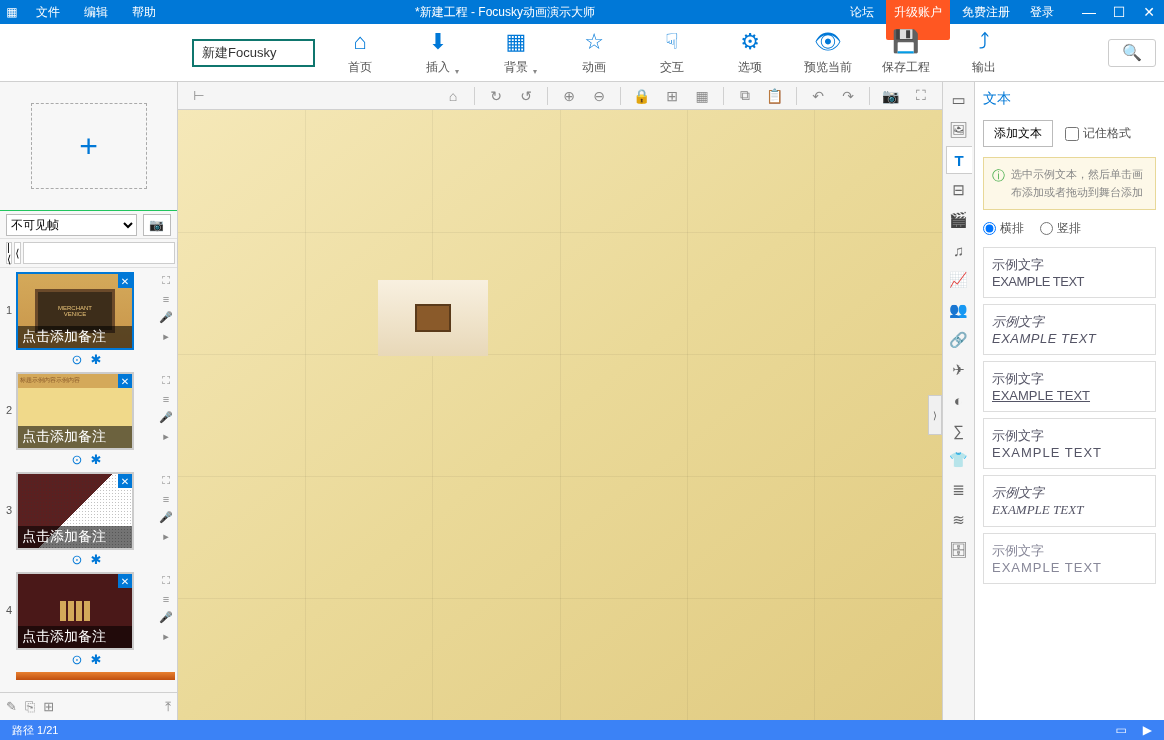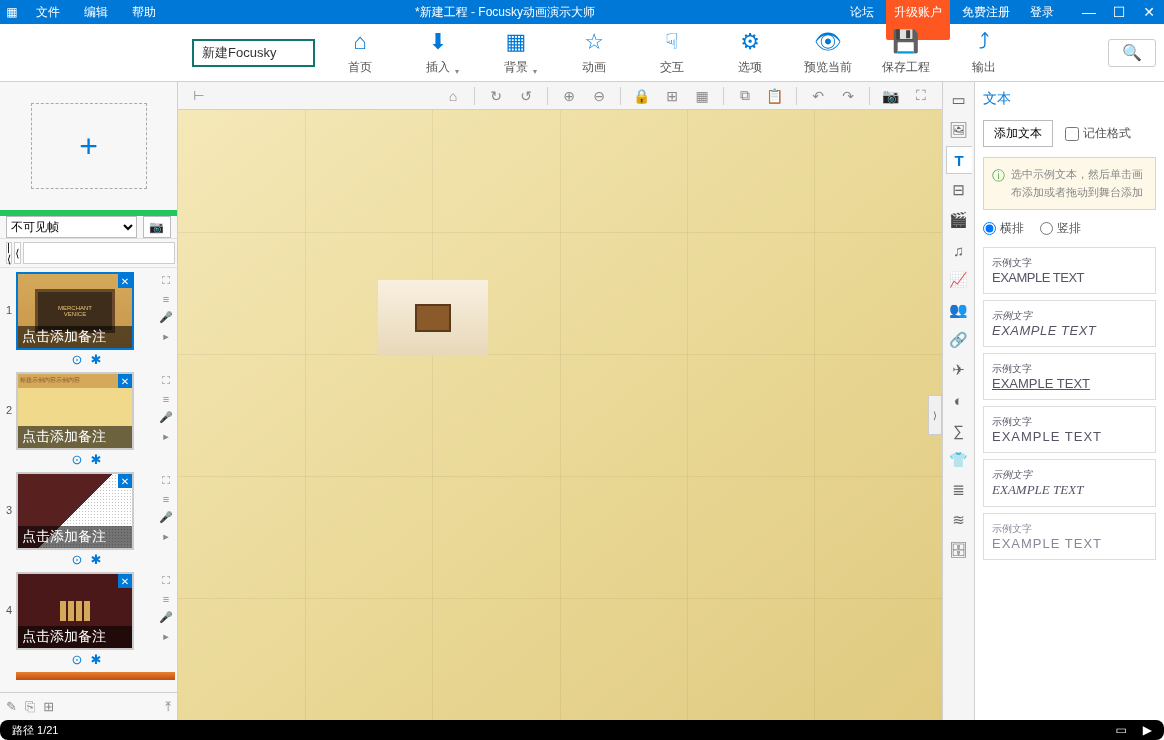--- a/index.html
+++ b/index.html
@@ -22,21 +22,21 @@
 .toolbar-btn .icon { font-size: 22px; }
 .toolbar-btn .label { color: #555; }
 .toolbar-btn .dd { position: absolute; bottom: 6px; right: 18px; font-size: 8px; color: #888; }
 .toolbar-search { margin-left: auto; width: 48px; height: 28px; border: 1px solid #ccc; border-radius: 3px; display: flex; align-items: center; justify-content: center; color: #888; }
 
 .main { display: flex; height: 638px; }
 
 .left-panel { width: 178px; border-right: 1px solid #d0d0d0; display: flex; flex-direction: column; background: #f7f7f7; }
 .add-slide-area { height: 128px; display: flex; align-items: center; justify-content: center; }
 .add-slide-box { width: 116px; height: 86px; border: 1.5px dashed #aaa; display: flex; align-items: center; justify-content: center; color: #0078d7; font-size: 32px; font-weight: 300; cursor: pointer; }
-.left-row1 { height: 28px; display: flex; align-items: center; padding: 0 6px; gap: 6px; border-top: 6px solid #22c55e; }
+.left-row1 { height: 28px; display: flex; align-items: center; padding: 0 6px; gap: 6px; border-top: 1px solid #22c55e; }
 .left-row1 select { flex: 1; height: 22px; border: 1px solid #bbb; font-size: 12px; background: #fff; }
 .left-row1 .cam-btn { width: 28px; height: 22px; border: 1px solid #bbb; background: #fff; display: flex; align-items: center; justify-content: center; font-size: 12px; cursor: pointer; }
 .left-row2 { height: 30px; display: flex; align-items: center; padding: 0 6px; gap: 2px; border-top: 1px solid #e0e0e0; border-bottom: 1px solid #e0e0e0; }
 .left-row2 .nav-btn { width: 24px; height: 22px; border: 1px solid #ccc; background: #fff; display: flex; align-items: center; justify-content: center; font-size: 11px; cursor: pointer; }
 .left-row2 input { flex: 1; height: 22px; border: 1px solid #ccc; padding: 0 4px; font-size: 11px; }
 .slide-list { flex: 1; overflow-y: auto; padding: 4px 2px; }
 .slide-item { display: flex; align-items: flex-start; margin-bottom: 4px; }
 .slide-num { width: 14px; font-size: 11px; color: #555; text-align: center; padding-top: 32px; }
 .slide-body { flex: 1; }
 .slide-thumb { width: 118px; height: 78px; border: 2px solid #0078d7; position: relative; overflow: hidden; }
@@ -82,35 +82,35 @@
 .rp-add-btn { border: 1px solid #bbb; background: #fff; padding: 4px 10px; font-size: 12px; cursor: pointer; }
 .rp-checkbox { display: flex; align-items: center; gap: 4px; font-size: 12px; color: #555; }
 .rp-checkbox input { width: 14px; height: 14px; }
 .rp-info { background: #fdf8e8; border: 1px solid #e8d898; padding: 8px; font-size: 11px; color: #888; line-height: 1.6; margin-bottom: 10px; display: flex; gap: 6px; }
 .rp-info-icon { color: #4caf50; font-size: 13px; }
 .rp-radios { display: flex; gap: 16px; margin-bottom: 10px; font-size: 12px; color: #555; }
 .rp-radio { display: flex; align-items: center; gap: 4px; }
 .rp-radio input { width: 13px; height: 13px; }
 .rp-samples { flex: 1; overflow-y: auto; display: flex; flex-direction: column; gap: 6px; }
 .rp-sample { border: 1px solid #ddd; padding: 8px; cursor: pointer; }
-.rp-sample-cn { font-size: 10px; color: #556; }
+.rp-sample-cn { font-size: 13px; color: #556; }
 .rp-sample-en { font-size: 13px; color: #556; }
 .s1 .rp-sample-cn { font-family: sans-serif; }
 .s1 .rp-sample-en { letter-spacing: -0.5px; }
 .s2 .rp-sample-cn { font-style: italic; }
 .s2 .rp-sample-en { font-style: italic; letter-spacing: 0.5px; }
 .s3 .rp-sample-en { text-decoration: underline; }
 .s4 .rp-sample-cn { font-weight: 300; }
 .s4 .rp-sample-en { letter-spacing: 1px; font-weight: 300; }
 .s5 .rp-sample-cn { font-family: serif; font-style: italic; }
 .s5 .rp-sample-en { font-style: italic; font-family: serif; }
 .s6 .rp-sample-cn { color: #889; }
 .s6 .rp-sample-en { color: #889; letter-spacing: 1px; }
 
-.statusbar { height: 20px; background: #000000; color: #fff; display: flex; align-items: center; padding: 0 12px; font-size: 11px; border-radius: 8px; }
+.statusbar { height: 20px; background: #3b82f6; color: #fff; display: flex; align-items: center; padding: 0 12px; font-size: 11px; }
 .statusbar-right { margin-left: auto; display: flex; gap: 16px; font-size: 12px; }
 
 svg { width: 1em; height: 1em; fill: currentColor; }
 </style>
 </head>
 <body>
 
 <div class="titlebar">
   <div class="titlebar-left">
     <div style="width:24px;display:flex;align-items:center;justify-content:center;">▦</div>

